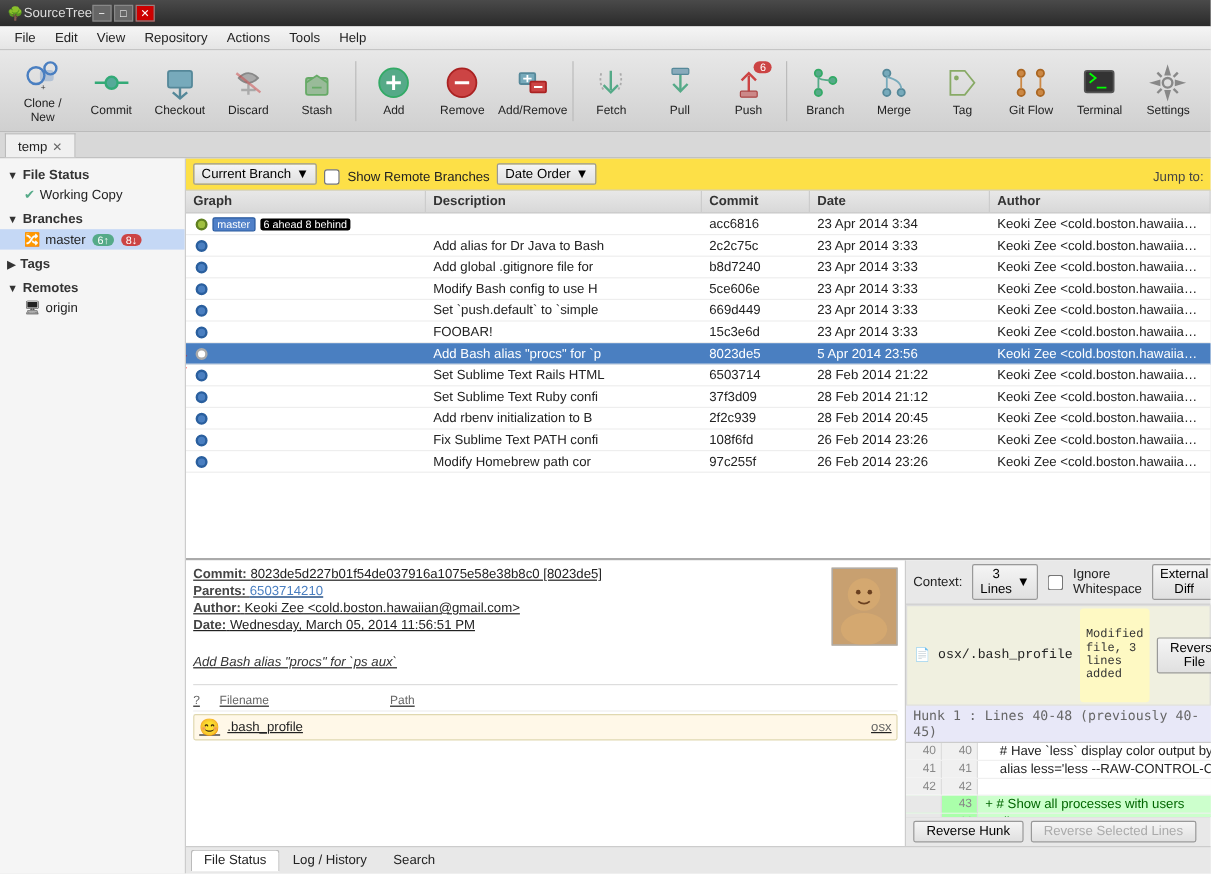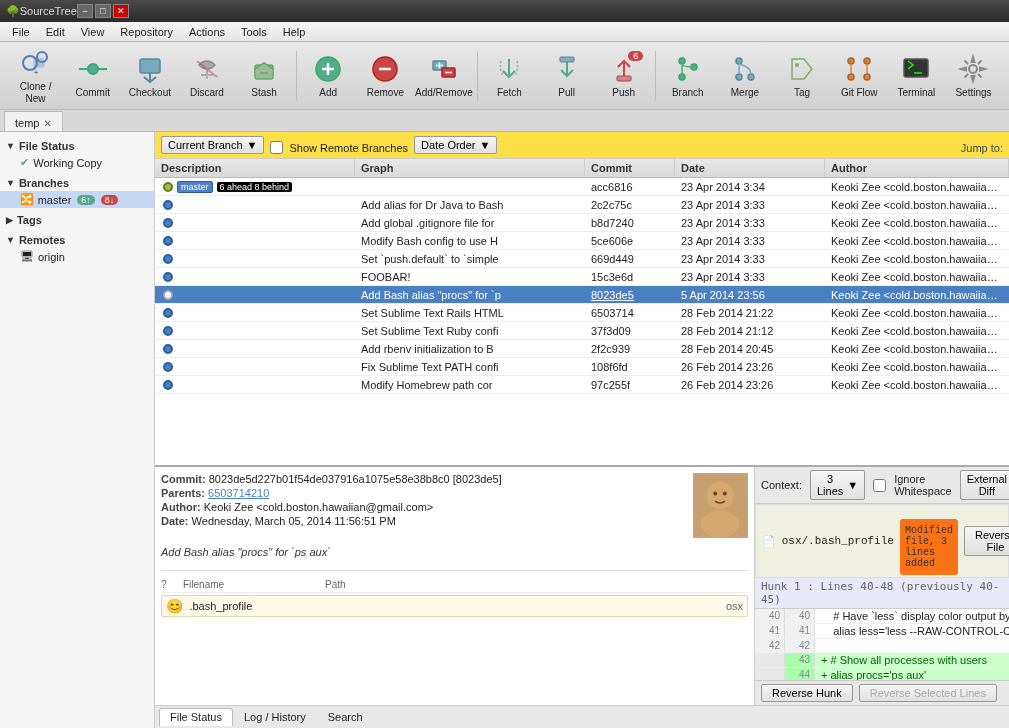--- a/index.html
+++ b/index.html
@@ -62,21 +62,21 @@
     .commit-row.selected { background: #4a7fc1; color: #fff; }
     .commit-row.selected .td-cell { color: #fff; }
     .td-cell { padding: 1px 6px; font-size: 11px; overflow: hidden; white-space: nowrap; text-overflow: ellipsis; }
     .graph-cell { display: flex; align-items: center; gap: 4px; padding-left: 8px; }
     .graph-dot { width: 10px; height: 10px; border-radius: 50%; background: #4a7fc1; border: 2px solid #2a5f9e; flex-shrink: 0; }
     .graph-dot.active { background: #eee; border-color: #666; }
     .graph-dot.special { background: #a0c040; border-color: #608020; }
 
     
     #bottom-panel { height: 240px; display: flex; border-top: 2px solid #aaa; }
-    #commit-details { width: 600px; flex-shrink: 0; border-right: 1px solid #ccc; overflow-y: auto; padding: 6px; background: #fff; font-size: 11px; }
+    #commit-details { width: 600px; flex-shrink: 0; border-right: 1px solid #ccc; overflow-y: auto; padding: 6px; background: #fff; font-size: 11px; text-decoration: underline; }
     #diff-panel { flex: 1; display: flex; flex-direction: column; background: #fff; overflow: hidden; }
 
     
     #bottom-tabs { display: flex; border-top: 1px solid #ccc; background: #e8e8e8; padding: 2px 4px; }
     .bottom-tab { padding: 2px 10px; font-size: 11px; cursor: pointer; border-radius: 3px 3px 0 0; border: 1px solid transparent; }
     .bottom-tab.active { background: #fff; border-color: #bbb; border-bottom: none; }
 
     
     #diff-header { background: #e8e8e8; border-bottom: 1px solid #ccc; padding: 3px 6px; display: flex; align-items: center; gap: 8px; font-size: 11px; }
     #diff-content { flex: 1; overflow-y: auto; font-family: 'Courier New', monospace; font-size: 11px; }
@@ -89,21 +89,21 @@
     .diff-line { display: flex; font-family: Liberation Sans, sans-serif; font-size: 11px; border-bottom: 1px solid #f0f0f0; }
     .diff-line.added { background: #ccffcc; }
     .diff-line.context { background: #fff; }
     .line-nums { display: flex; gap: 0; }
     .line-num { width: 30px; text-align: right; padding: 1px 4px; background: #f0f0f0; color: #888; border-right: 1px solid #ddd; font-size: 10px; flex-shrink: 0; }
     .line-num.added { background: #aaffaa; }
     .line-num.empty { background: #e8e8e8; }
     .line-content { padding: 1px 6px; flex: 1; white-space: pre; overflow: hidden; }
 
     .diff-file-bar { background: #f0f0e0; border: 1px solid #ddd; padding: 2px 6px; display: flex; align-items: center; gap: 6px; margin: 0; }
-    .file-modified-badge { background: #f97316; color: #333; border-radius: 3px; padding: 6px 5px; font-size: 10px; margin-top: 12px; }
+    .file-modified-badge { background: #fef9c3; color: #333; border-radius: 3px; padding: 17px 5px; font-size: 10px; }
 
     
     #diff-bottom-btns { background: #e8e8e8; border-top: 1px solid #ccc; padding: 3px 6px; display: flex; gap: 6px; }
     .diff-btn { background: linear-gradient(to bottom, #f5f5f5, #e0e0e0); border: 1px solid #999; padding: 2px 10px; font-size: 11px; cursor: pointer; border-radius: 2px; }
     .diff-btn.disabled { color: #aaa; cursor: default; text-align: center; }
 
     
     .commit-info-line { margin-bottom: 2px; }
     .commit-info-line strong { color: #444; }
     .commit-link { color: #4a7fc1; text-decoration: underline; cursor: pointer; }
@@ -414,22 +414,22 @@
         <input type="checkbox" id="showRemote" style="">
         <label for="showRemote">Show Remote Branches</label>
         <button class="dropdown-btn">
           <span>Date Order</span>
           <span>▼</span>
         </button>
         <span class="jump-to">Jump to:</span>
       </div>
 
       <div id="commit-table-header">
+        <div class="th-cell">Graph</div>
         <div class="th-cell">Description</div>
-        <div class="th-cell">Graph</div>
         <div class="th-cell">Commit</div>
         <div class="th-cell">Date</div>
         <div class="th-cell">Author</div>
       </div>
 
       <div id="commit-list">
 
         <div class="commit-row">
           <div class="td-cell graph-cell">
             <div class="graph-dot special"></div>
@@ -493,21 +493,21 @@
         </div>
 
         <div style="position:relative; display:flex; align-items:center;">
           <span style="position:absolute;left:-12px;color:red;font-size:16px;font-weight:bold;z-index:10;">→</span>
           <span style="position:absolute;left:-12px;top:10px;color:red;font-size:16px;font-weight:bold;z-index:10;">→</span>
           <div class="commit-row selected" style="width:100%;background:#4a7fc1;color:#fff;">
             <div class="td-cell graph-cell">
               <div class="graph-dot active" style="background:#fff;border-color:#aaa;"></div>
             </div>
             <div class="td-cell" style="color:#fff;">Add Bash alias "procs" for `p</div>
-            <div class="td-cell" style="color:#fff;text-decoration:underline;">8023de5</div>
+            <div class="td-cell" style="color:#fff;">8023de5</div>
             <div class="td-cell" style="color:#fff;">5 Apr 2014 23:56</div>
             <div class="td-cell" style="color:#fff;">Keoki Zee &lt;cold.boston.hawaiian@g</div>
           </div>
         </div>
 
         <div class="commit-row">
           <div class="td-cell graph-cell">
               <div class="graph-dot"></div>
             </div>
           <div class="td-cell">Set Sublime Text Rails HTML</div>

